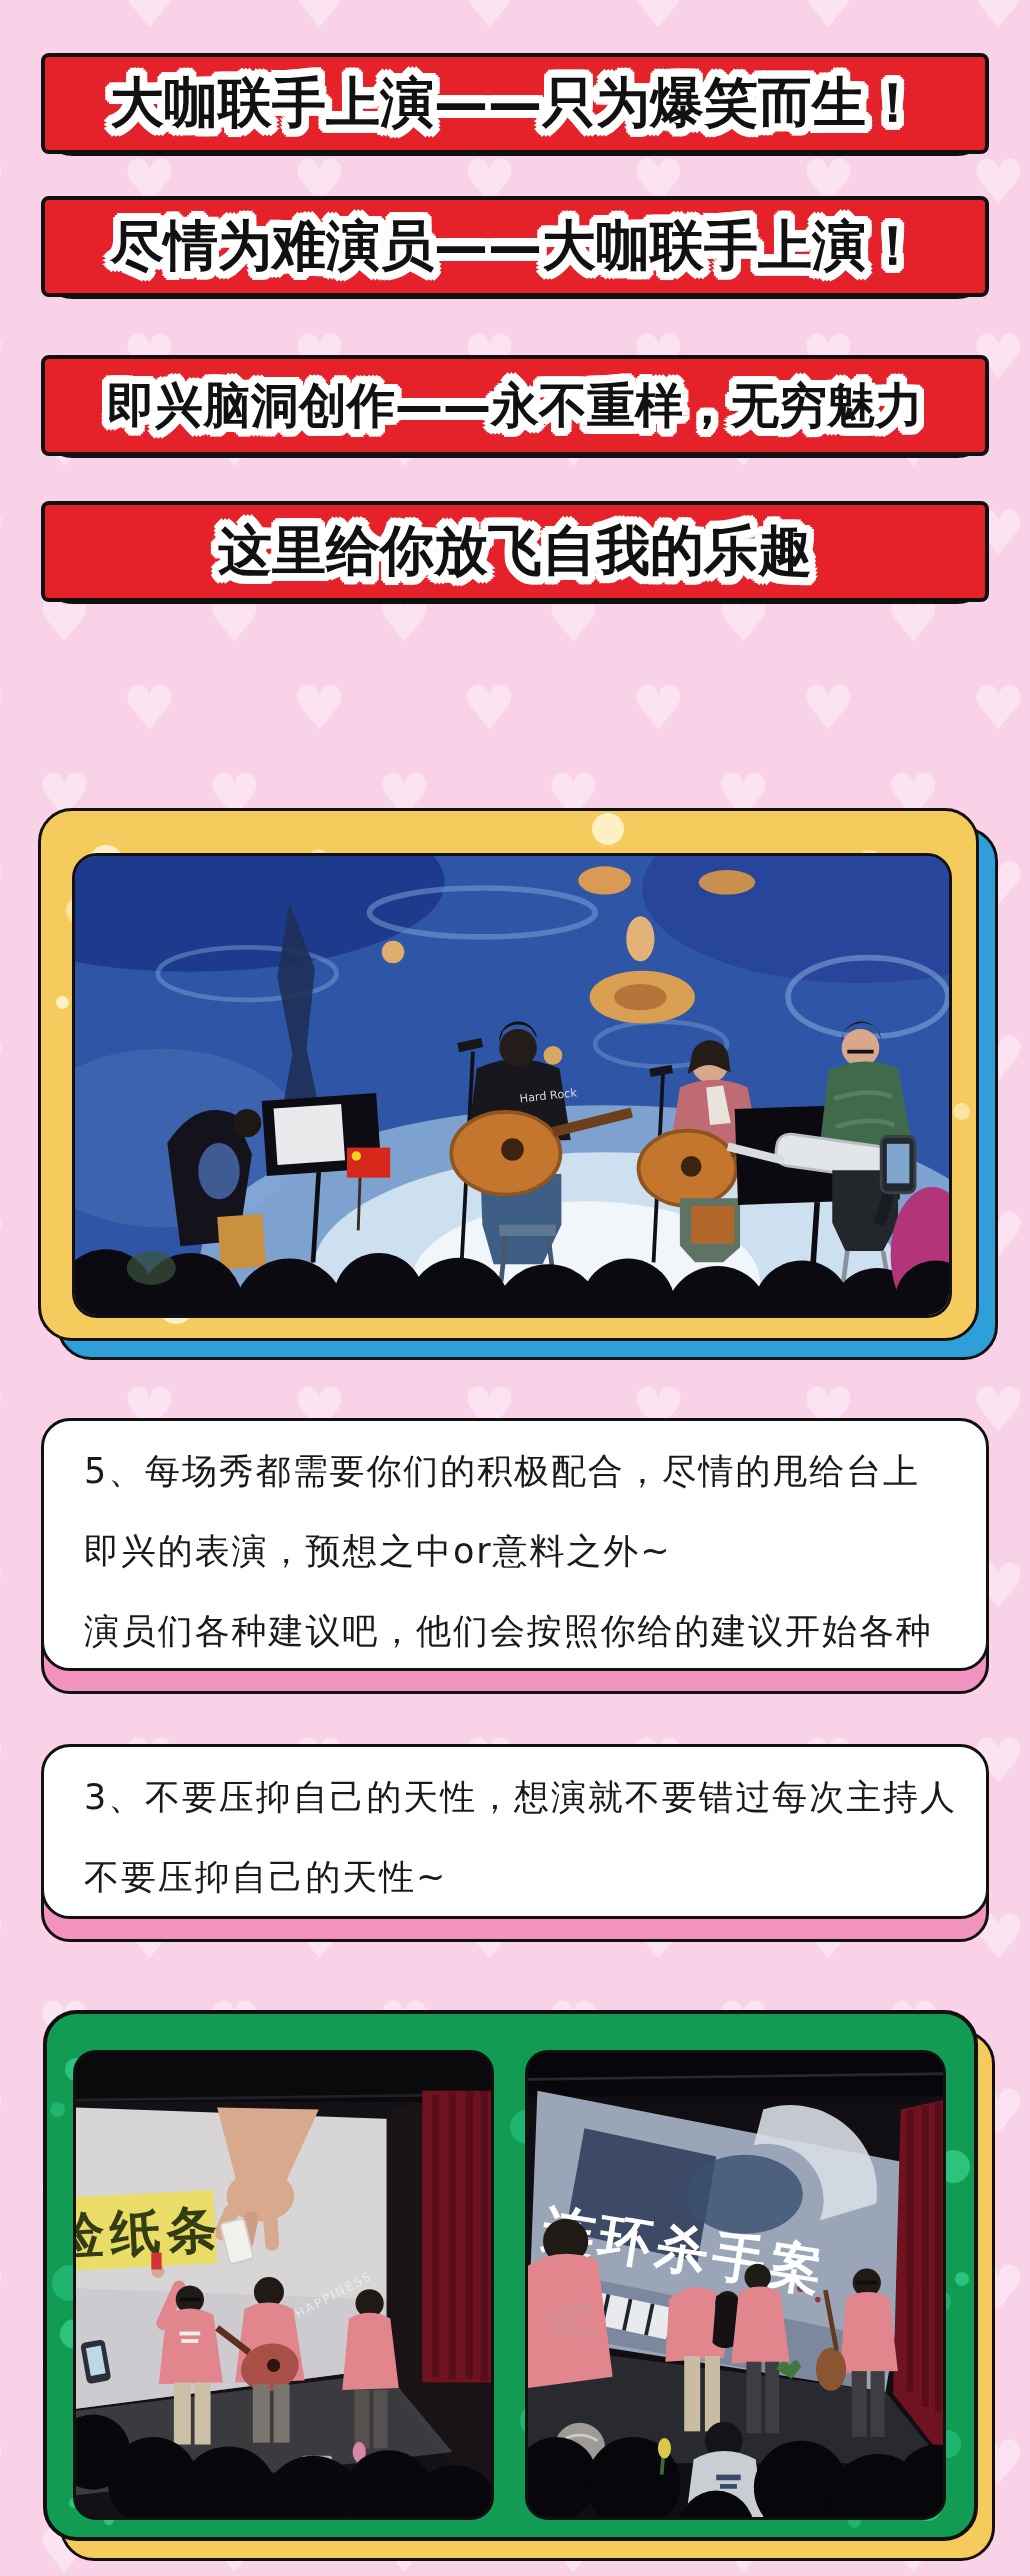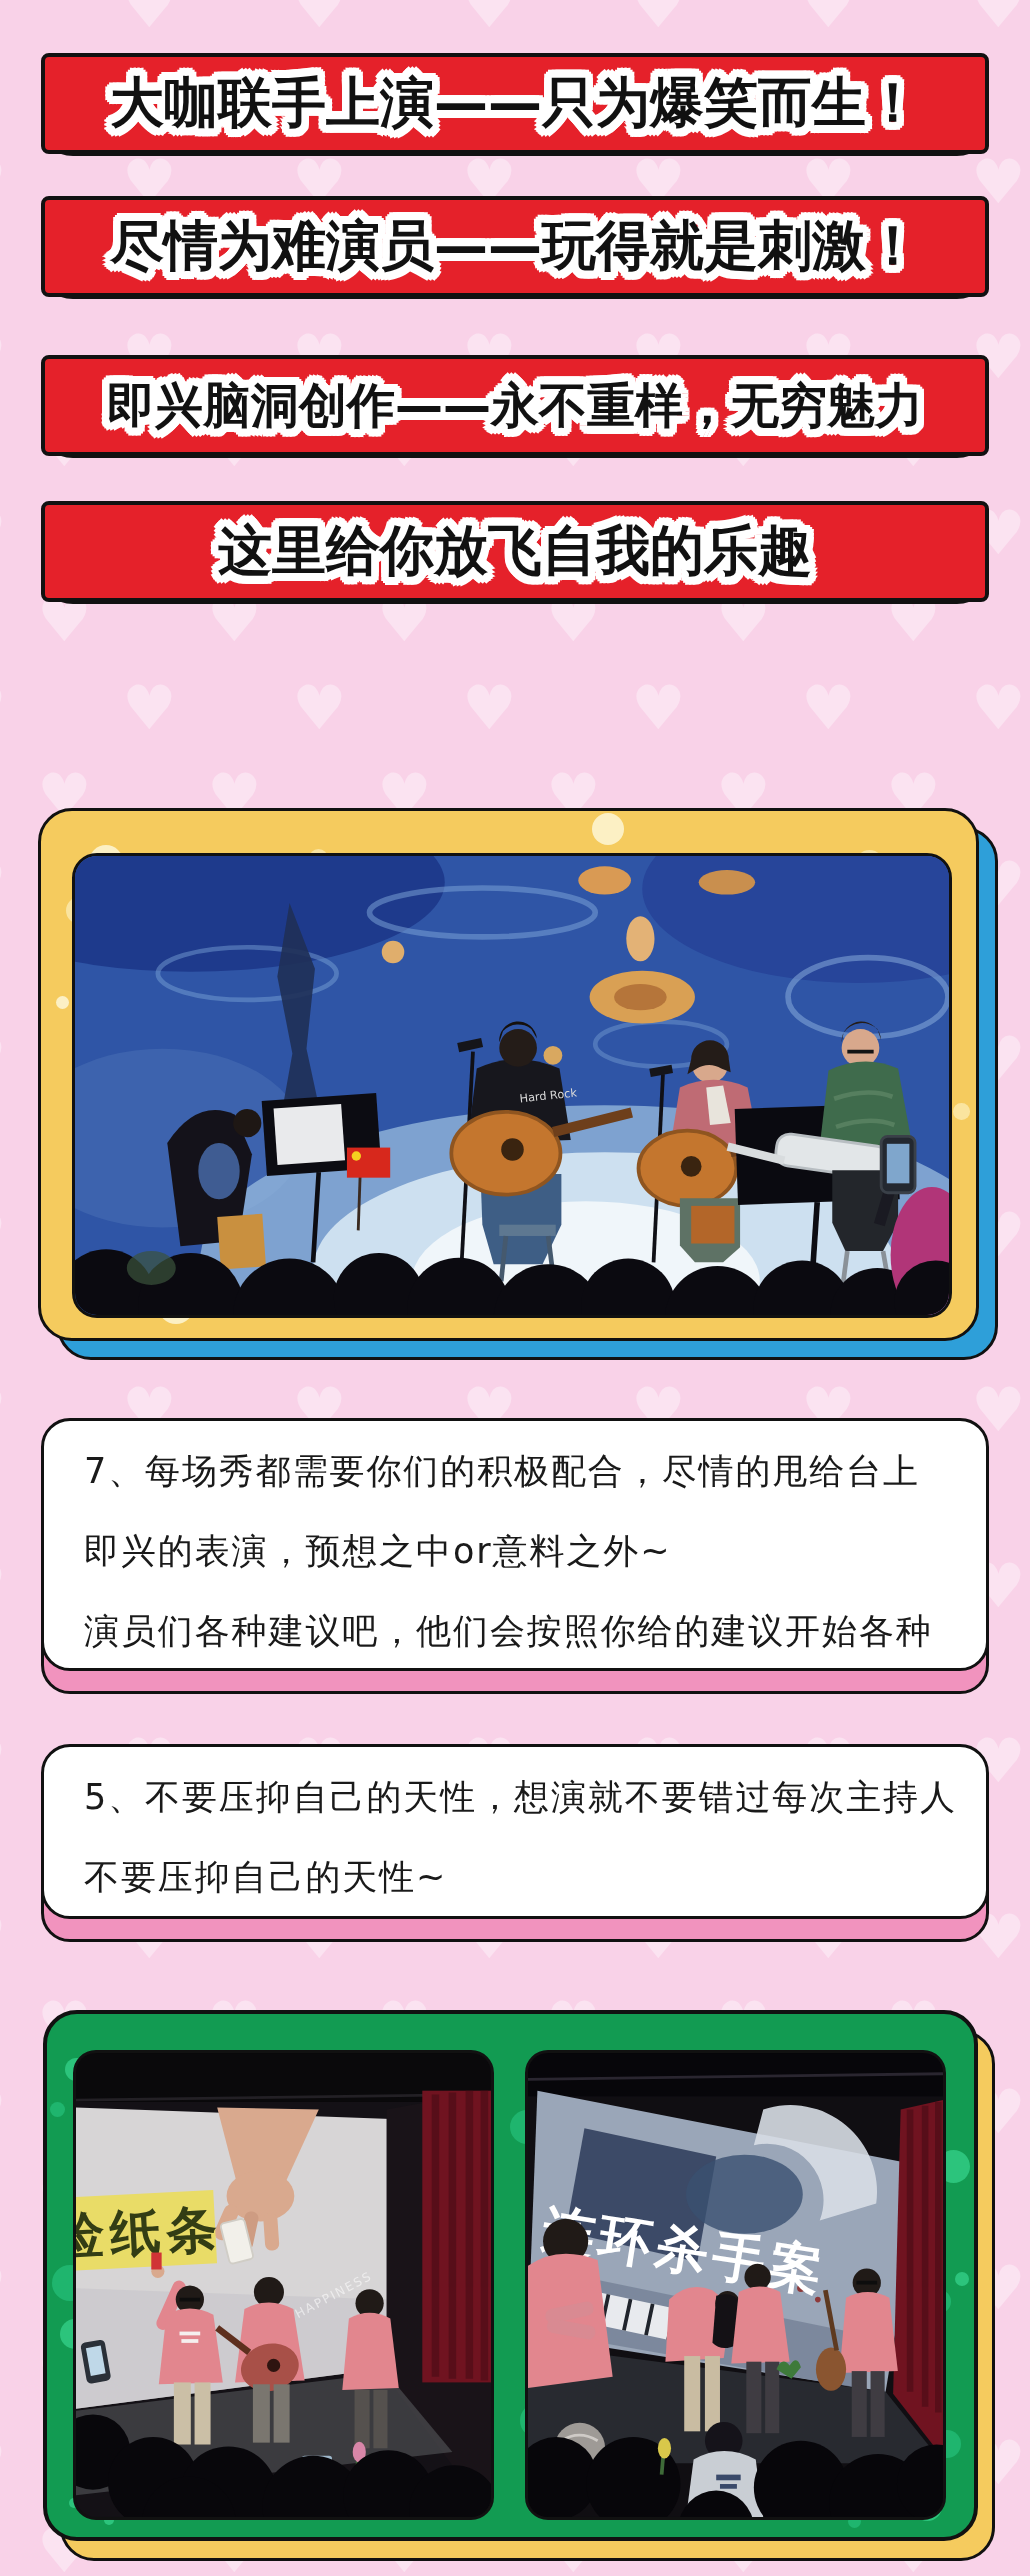--- a/index.html
+++ b/index.html
@@ -256,21 +256,21 @@
 
   <div class="banner b1">
     <div class="under"></div>
     <div class="face">
       <span>大咖联手上演——只为爆笑而生！</span>
     </div>
   </div>
   <div class="banner b2">
     <div class="under"></div>
     <div class="face">
-      <span>尽情为难演员——玩得就是刺激！</span>
+      <span>尽情为难演员——大咖联手上演！</span>
     </div>
   </div>
   <div class="banner b3">
     <div class="under"></div>
     <div class="face">
       <span>即兴脑洞创作——永不重样，无穷魅力</span>
     </div>
   </div>
   <div class="banner b4">
     <div class="under"></div>
@@ -431,29 +431,29 @@
         <circle cx="850" cy="488" r="50" fill="#0B0A10"></circle>
         <ellipse cx="908" cy="424" rx="44" ry="72" fill="#B13578"></ellipse>
         <circle cx="912" cy="474" r="44" fill="#0B0A10"></circle>
       </svg>
     </div>
   </div>
 
   <div class="tip" id="tip1">
     <div class="under"></div>
     <div class="face">
-      <div class="line">7、每场秀都需要你们的积极配合，尽情的甩给台上</div>
+      <div class="line">5、每场秀都需要你们的积极配合，尽情的甩给台上</div>
       <div class="line">即兴的表演，预想之中or意料之外~</div>
       <div class="line">演员们各种建议吧，他们会按照你给的建议开始各种</div>
     </div>
   </div>
   <div class="tip" id="tip2">
     <div class="under"></div>
     <div class="face">
-      <div class="line">5、不要压抑自己的天性，想演就不要错过每次主持人</div>
+      <div class="line">3、不要压抑自己的天性，想演就不要错过每次主持人</div>
       <div class="line">不要压抑自己的天性~</div>
     </div>
   </div>
 
   <div id="strip-shadow"></div>
   <div id="strip-frame">
     <div id="strip-dots">
         <span class="dot" style="height: 10px; width: 10px; left: 57px; top: 501px; background: rgb(44, 196, 124);"></span>
         <span class="dot" style="height: 26.4px; width: 26.4px; left: 365px; top: 231px; background: rgb(31, 181, 110);"></span>
         <span class="dot" style="height: 27.5px; width: 27.5px; left: 657px; top: 128px; background: rgb(31, 181, 110);"></span>

